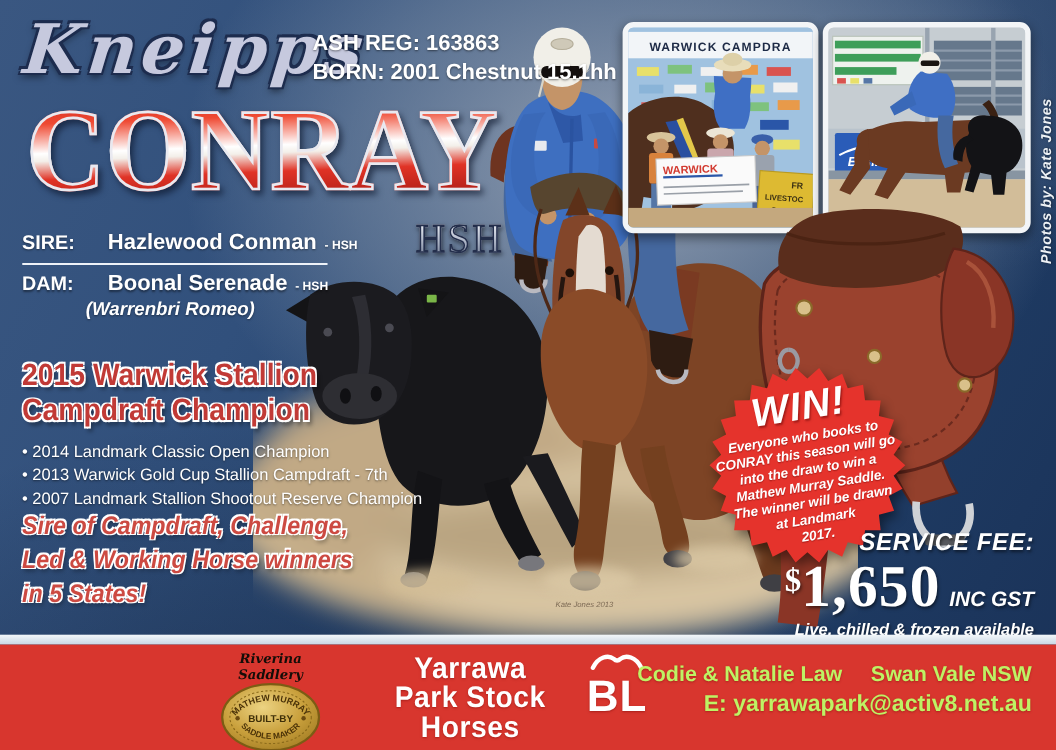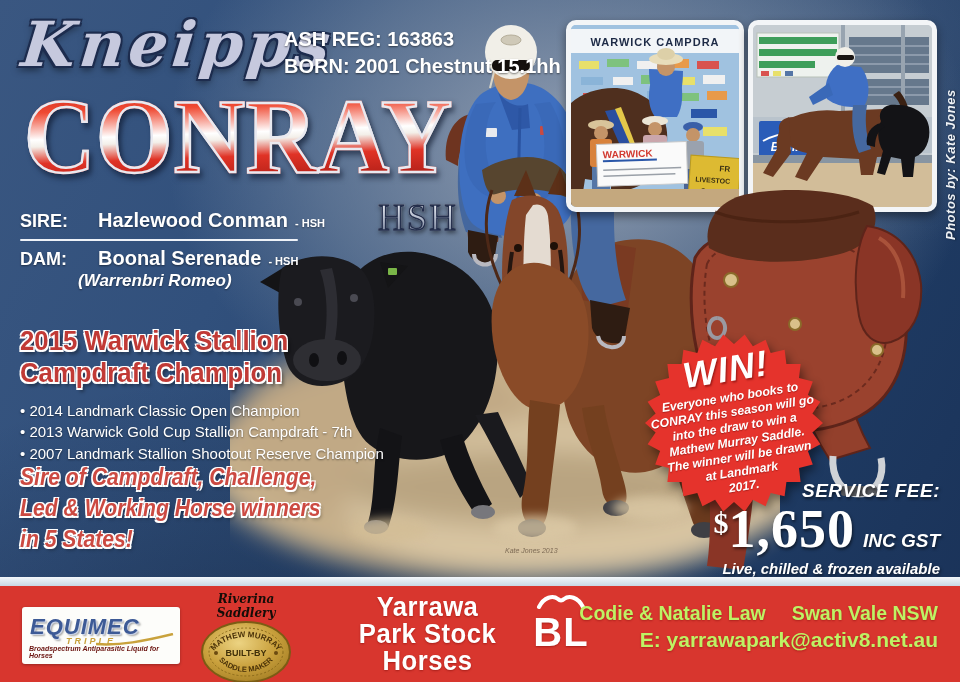--- a/index.html
+++ b/index.html
@@ -47,21 +47,21 @@
   
   .win{left:643px;top:332px;width:182px;height:182px;z-index:6;filter:drop-shadow(3px 5px 5px rgba(0,0,0,.45));}
   .win svg{position:absolute;inset:0;}
   .win-text{position:absolute;inset:0;display:flex;flex-direction:column;align-items:center;justify-content:center;
     transform:rotate(-9deg);color:#fff;text-align:center;}
   .win-title{font-size:36px;font-weight:800;font-style:italic;letter-spacing:1px;line-height:1;margin-bottom:3px;
     text-shadow:1px 2px 2px rgba(90,0,0,.5);}
   .win-line{font-size:12.3px;font-weight:700;font-style:italic;line-height:1.22;text-shadow:0 1px 1px rgba(90,0,0,.4);}
   
   .service{right:20px;top:480px;width:330px;text-align:right;color:#fff;z-index:7;text-shadow:1px 2px 3px rgba(0,0,0,.55);}
-  .svc-label{font-size:19px;font-weight:800;font-style:italic;letter-spacing:.5px;}
+  .svc-label{font-size:22px;font-weight:800;font-style:italic;letter-spacing:.5px;}
   .svc-amount-row{margin-top:0;line-height:1;}
   .svc-cur{font-family:"Liberation Serif",serif;font-size:30px;font-weight:700;vertical-align:14px;}
   .svc-amount{font-family:Liberation Serif, serif;font-size:54px;font-weight:700;letter-spacing:1px;}
   .svc-gst{font-size:19px;font-weight:800;font-style:italic;margin-left:8px;}
   .svc-avail{margin-top:4px;font-size:15px;font-weight:600;font-style:italic;}
   
   .photo{border:5px solid #f3f5f7;border-radius:10px;box-shadow:0 4px 10px rgba(0,0,0,.45);overflow:hidden;z-index:3;background:#a0c2e0;}
   .photo1{left:566px;top:20px;width:168px;height:182px;}
   .photo2{left:748px;top:20px;width:179px;height:182px;background:#c6cdd2;}
   .credit{right:2px;top:80px;height:160px;writing-mode:vertical-rl;transform:rotate(180deg);
@@ -382,28 +382,20 @@
     <div class="svc-label">SERVICE FEE:</div>
     <div class="svc-amount-row">
       <span class="svc-cur">$</span><span class="svc-amount">1,650</span><span class="svc-gst">INC GST</span>
     </div>
     <div class="svc-avail">Live, chilled &amp; frozen available</div>
   </div>
 
   <div class="abs footer-divider"></div>
   <div class="abs footer">
 
-    <div class="equimec-box">
-      <div class="equimec-brand">EQUIMEC</div>
-      <div class="equimec-variant">TRIPLE</div>
-      <svg class="equimec-swoosh" width="78" height="14" viewBox="0 0 78 14">
-        <path d="M0,11 C24,13 48,8 77,1" stroke="#c9a23c" stroke-width="2.5" fill="none"></path>
-      </svg>
-      <div class="equimec-tagline">Broadspectrum Antiparasitic Liquid for Horses</div>
-    </div>
 
     <div class="saddlery">
       <div class="saddlery-title">Riverina Saddlery</div>
       <svg width="92" height="64" viewBox="0 0 92 64">
         <defs>
           <radialGradient id="gold" cx="42%" cy="35%" r="75%">
             <stop offset="0%" stop-color="#ecd382"></stop>
               <stop offset="55%" stop-color="#c9a03c"></stop>
               <stop offset="100%" stop-color="#a07a22"></stop>
           </radialGradient>

